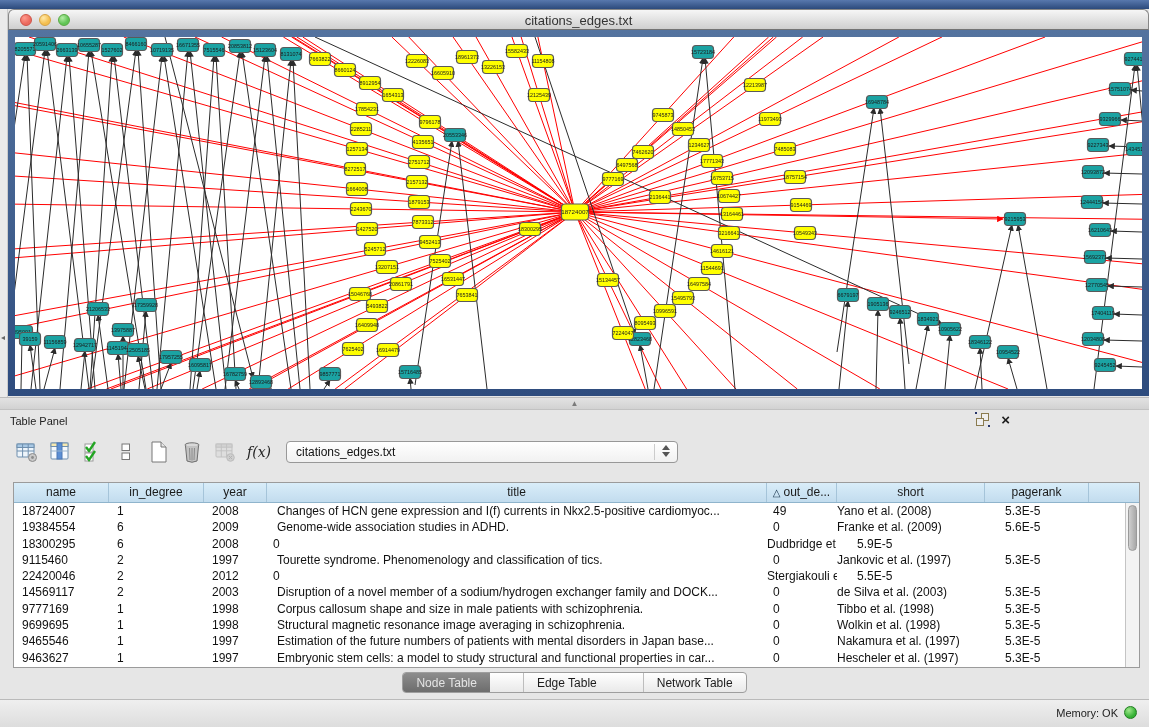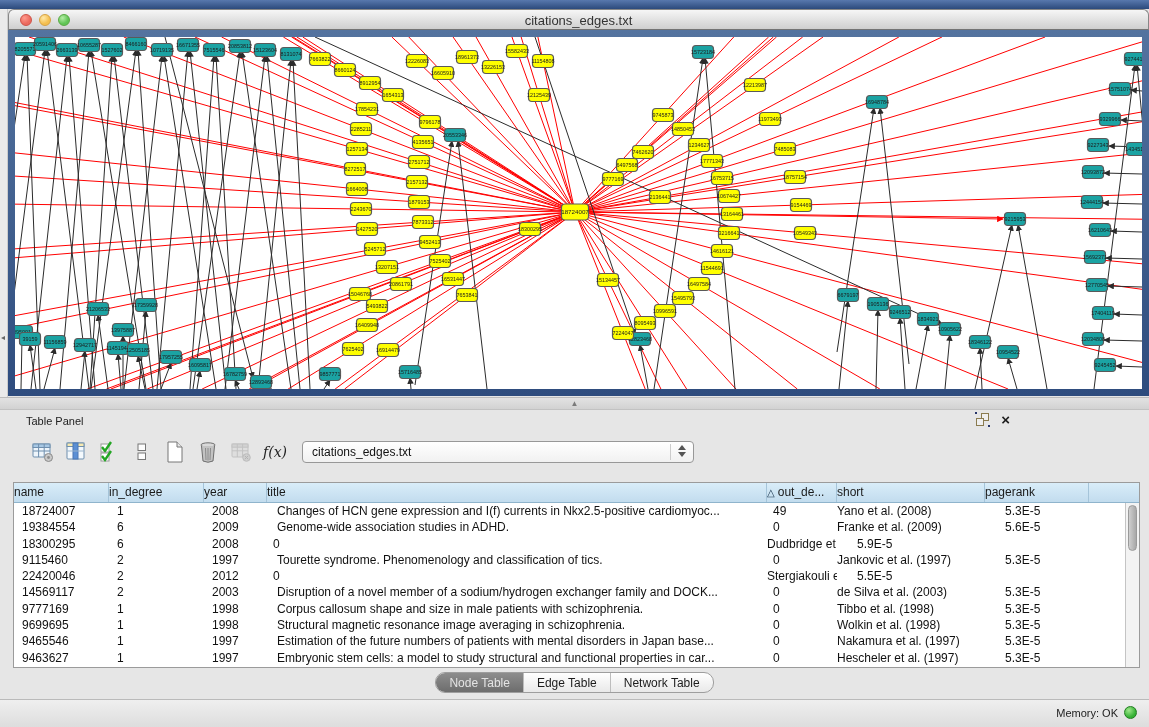--- a/index.html
+++ b/index.html
@@ -31,21 +31,21 @@
   .win-body { height:366px; background:linear-gradient(180deg,#54739f,#2e4c7e);
     padding:7px; }
   .net-canvas { width:1127px; height:352px; background:#ffffff; overflow:hidden; }
 
   
   .divider { position:absolute; top:397px; left:0; width:1149px; height:13px;
     background:linear-gradient(#e2e2e2,#d2d2d2); border-top:1px solid #bcbcbc;
     border-bottom:1px solid #c2c2c2; text-align:center; font-size:8px; color:#7a7a7a; line-height:11px; }
 
   
-  .table-panel { position:absolute; top:410px; left:0; width:1022px; height:289px; background:#e6e6e6;padding-left:16px; }
+  .table-panel { position:absolute; top:410px; left:0; width:1022px; height:289px; background:#e6e6e6; }
   .tp-header { height:24px; position:relative; }
   .tp-header .tp-title { position:absolute; left:10px; top:5px; font-size:11px; color:#222; }
   .tp-header .tp-actions { position:absolute; right:12px; top:3px; display:flex; gap:12px; align-items:center; }
   .float-icon { position:relative; width:13px; height:13px; display:inline-block; }
   .float-icon .sq1 { position:absolute; left:0; bottom:0; width:8px; height:8px; border:1px solid #8a7b4f; background:#efefef; }
   .float-icon .sq2 { position:absolute; right:0; top:0; width:8px; height:8px; border:1px solid #8a7b4f; background:#efefef; }
   .float-icon .dot { position:absolute; width:2px; height:2px; background:#27356b; }
   .close-x { font-size:15px; font-weight:bold; color:#1d1d1d; line-height:13px; cursor:default; }
 
   .tp-toolbar { margin-left:14px; height:36px; display:flex; align-items:center; gap:7px; }
@@ -56,43 +56,43 @@
   .combo .stepper { position:absolute; right:7px; top:3px; display:flex; flex-direction:column; gap:2px; }
   .combo .stepper i { width:0; height:0; border-left:4px solid transparent; border-right:4px solid transparent; }
   .combo .stepper .up { border-bottom:5px solid #555; }
   .combo .stepper .dn { border-top:5px solid #555; }
   .combo .sep { position:absolute; right:22px; top:2px; bottom:2px; width:1px; background:#cccccc; }
 
   .tp-table { position:absolute; left:13px; top:72px; width:1127px; height:186px;
     background:#ffffff; border:1px solid #9b9b9b; overflow:hidden; }
   .thead { display:grid; grid-template-columns:95px 95px 63px 500px 70px 148px 104px 1fr;
     height:20px; background:linear-gradient(#d9edf9,#c2dcee); border-bottom:1px solid #8fb4cc; }
-  .thead .th { font-size:12px; color:#1a1a1a; line-height:19px;
+  .thead .th { font-size:12px; color:#1a1a1a; text-align:center; line-height:19px;
     border-right:1px solid #a5c4d9; overflow:hidden; white-space:nowrap; }
   .thead .th:last-child { border-right:none; }
   .sortglyph { font-size:10px; margin-right:3px; color:#16324a; }
   .tbody { position:absolute; top:20px; left:0; right:14px; bottom:0; background:#fff; }
   .trow { display:grid; grid-template-columns:95px 95px 63px 500px 70px 148px 104px 1fr;
     height:16.3px; font-size:12px; color:#111; }
   .trow .td { line-height:16px; white-space:nowrap; overflow:hidden; }
   .td.c-name { padding-left:8px; }
   .td.c-deg  { padding-left:8px; }
   .td.c-year { padding-left:8px; }
   .td.c-title{ padding-left:10px; }
   .td.c-out  { padding-left:6px; }
   .td.c-short{ text-align:left; }
   .td.c-pr   { padding-left:20px; }
   .vscroll { position:absolute; top:20px; right:0; bottom:0; width:14px;
     background:#f3f3f3; border-left:1px solid #c4c4c4; }
   .vscroll .thumb { position:absolute; top:2px; left:2px; width:9px; height:46px;
     border-radius:5px; background:linear-gradient(90deg,#cfcfcf,#a8a8a8); border:1px solid #9a9a9a; }
 
   .tp-tabs { position:absolute; top:262px; left:0; width:1149px; text-align:center; }
-  .seg { display:inline-flex; border:1px solid #9e9e9e; border-radius:10px; overflow:hidden;
-    background:linear-gradient(#ffffff,#e9e9e9); height:21px; }
+  .seg { display:inline-flex; border:1px solid #9e9e9e; border-radius:4px; overflow:hidden;
+    background:linear-gradient(#ffffff,#e9e9e9); height:21px;gap:33px; }
   .seg .tab { padding:0 13px; line-height:20px; font-size:12px; color:#1c1c1c; border-left:1px solid #bdbdbd; }
   .seg .tab:first-child { border-left:none; }
   .seg .tab.active { background:linear-gradient(#8d8d8d,#6d6d6d); color:#e4e4e4; }
 
   
   .status-bar { position:absolute; top:699px; left:0; width:1149px; height:28px;
     background:linear-gradient(#efefef,#dddddd); border-top:1px solid #bababa; }
   .status-right { position:absolute; right:12px; top:6px; display:flex; align-items:center; gap:6px; }
   .status-right .mem-label { font-size:11px; color:#222; }
   .mem-dot { width:13px; height:13px; border-radius:50%;

